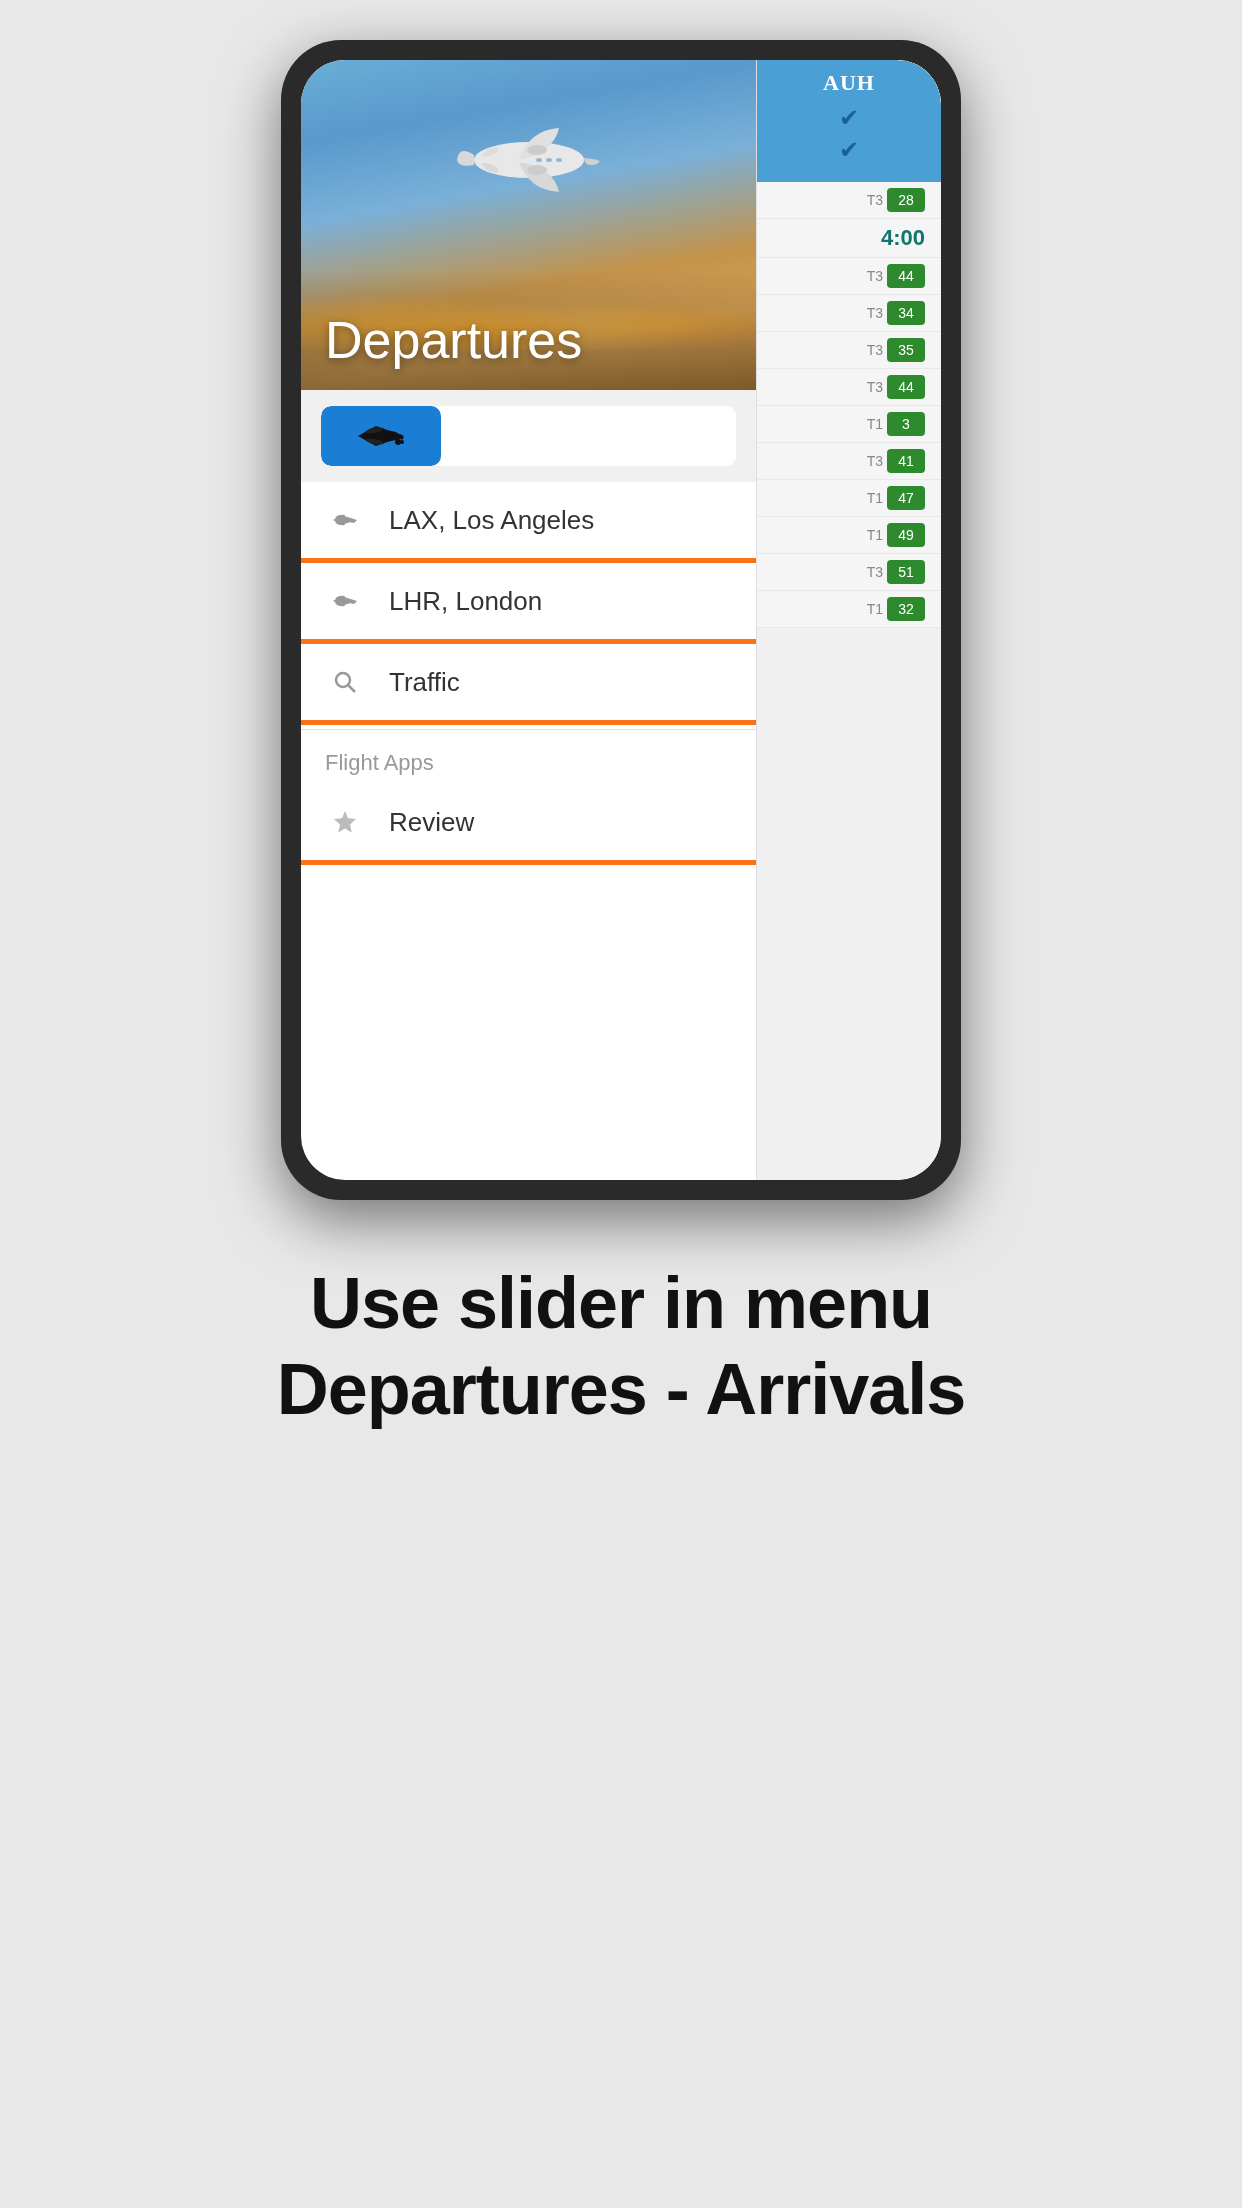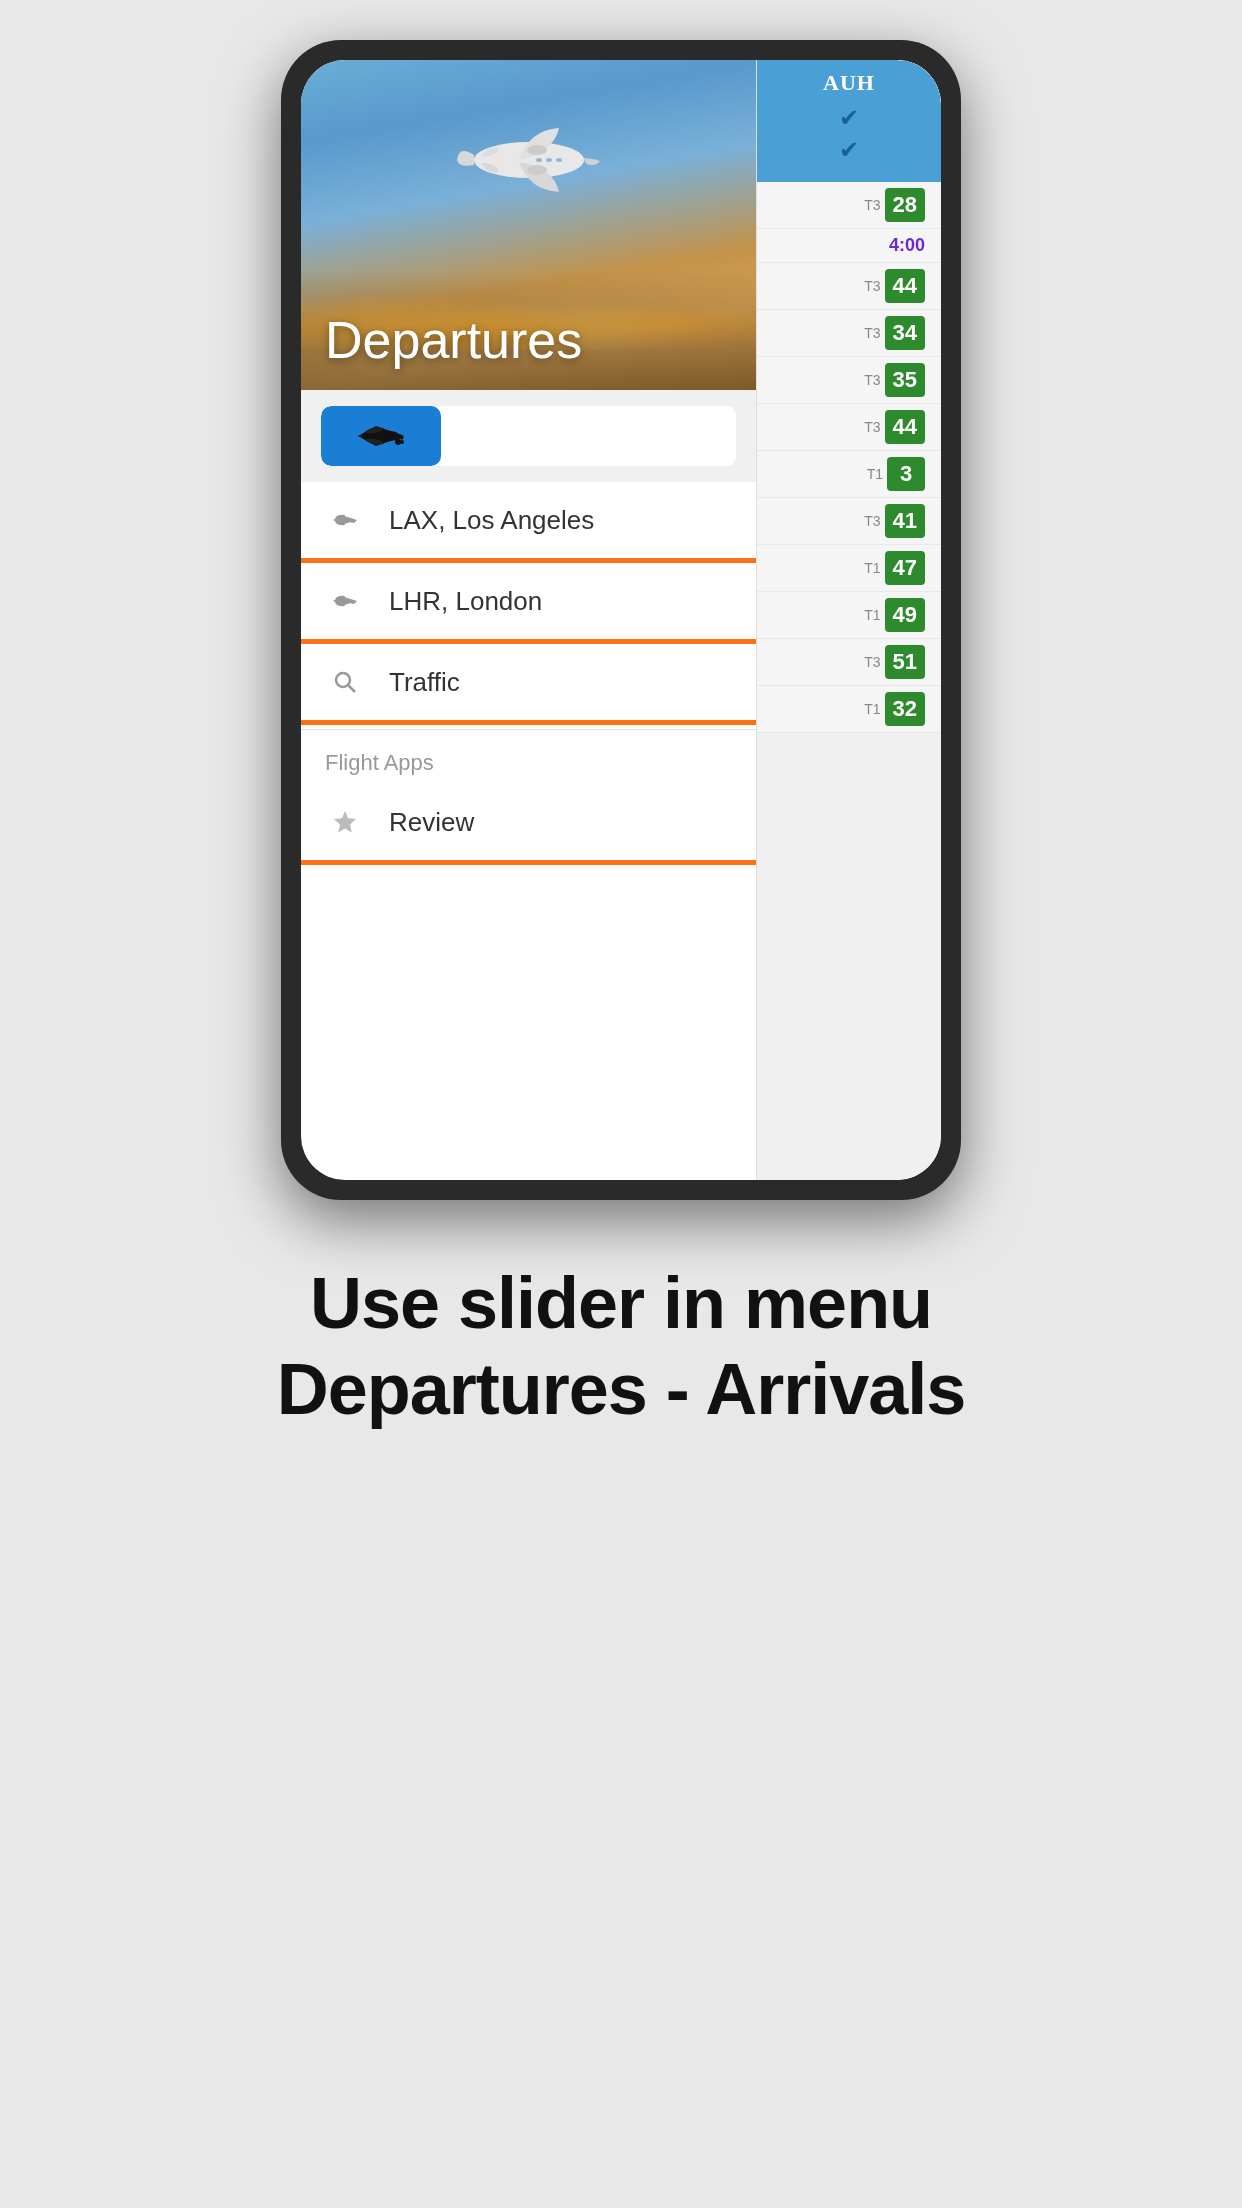--- a/index.html
+++ b/index.html
@@ -245,32 +245,32 @@
 
     .flight-terminal {
       font-size: 14px;
       color: #888;
       margin-right: 4px;
     }
 
     .flight-gate {
       background: #2d8a2d;
       color: white;
-      font-size: 22px;
-      font-weight: 700;
+      font-size: 14px;
+      font-weight: 400;
       padding: 4px 8px;
       border-radius: 4px;
       min-width: 38px;
       text-align: center;
     }
 
     .flight-time-red {
-      font-size: 18px;
+      font-size: 22px;
       font-weight: 700;
-      color: #6d28d9;
+      color: #0f766e;
       text-align: right;
     }
 
     
     .bottom-caption {
       padding: 60px 80px 40px 80px;
       text-align: center;
     }
 
     .caption-text {

